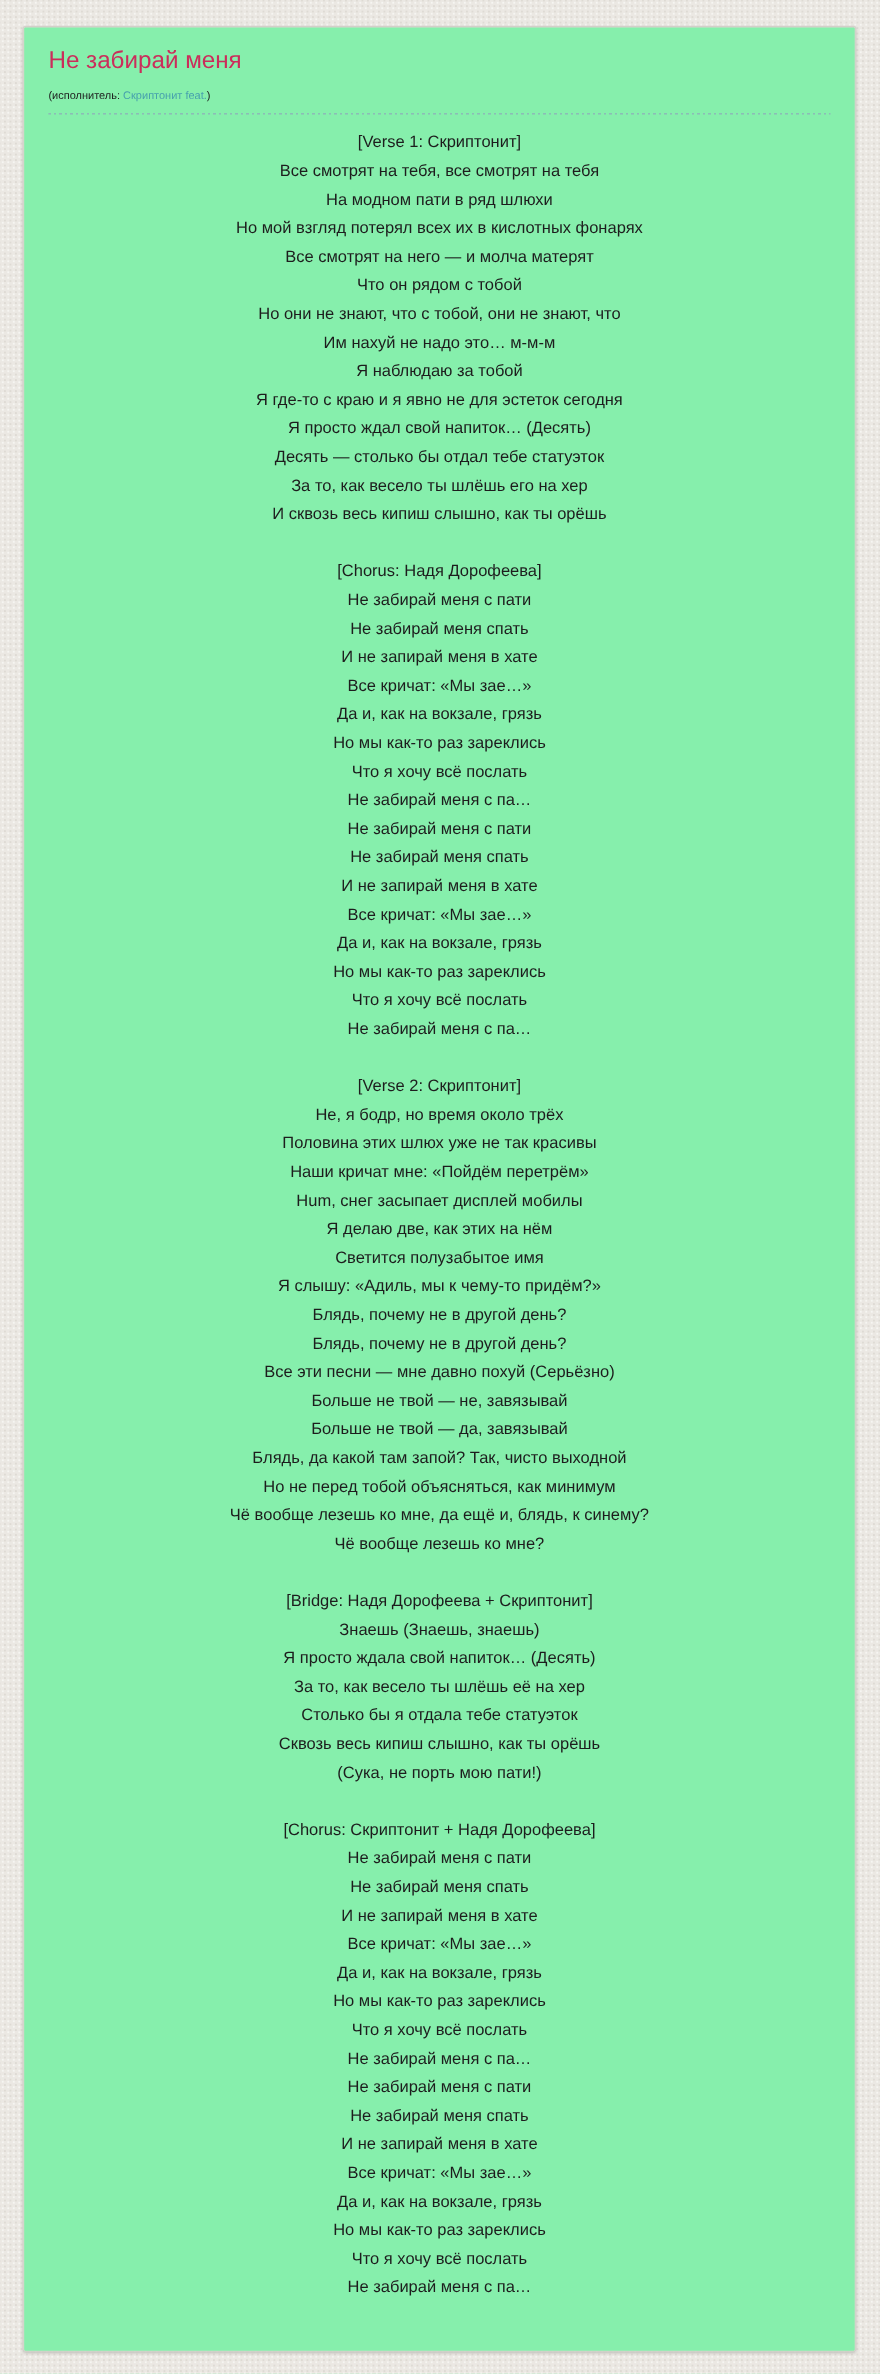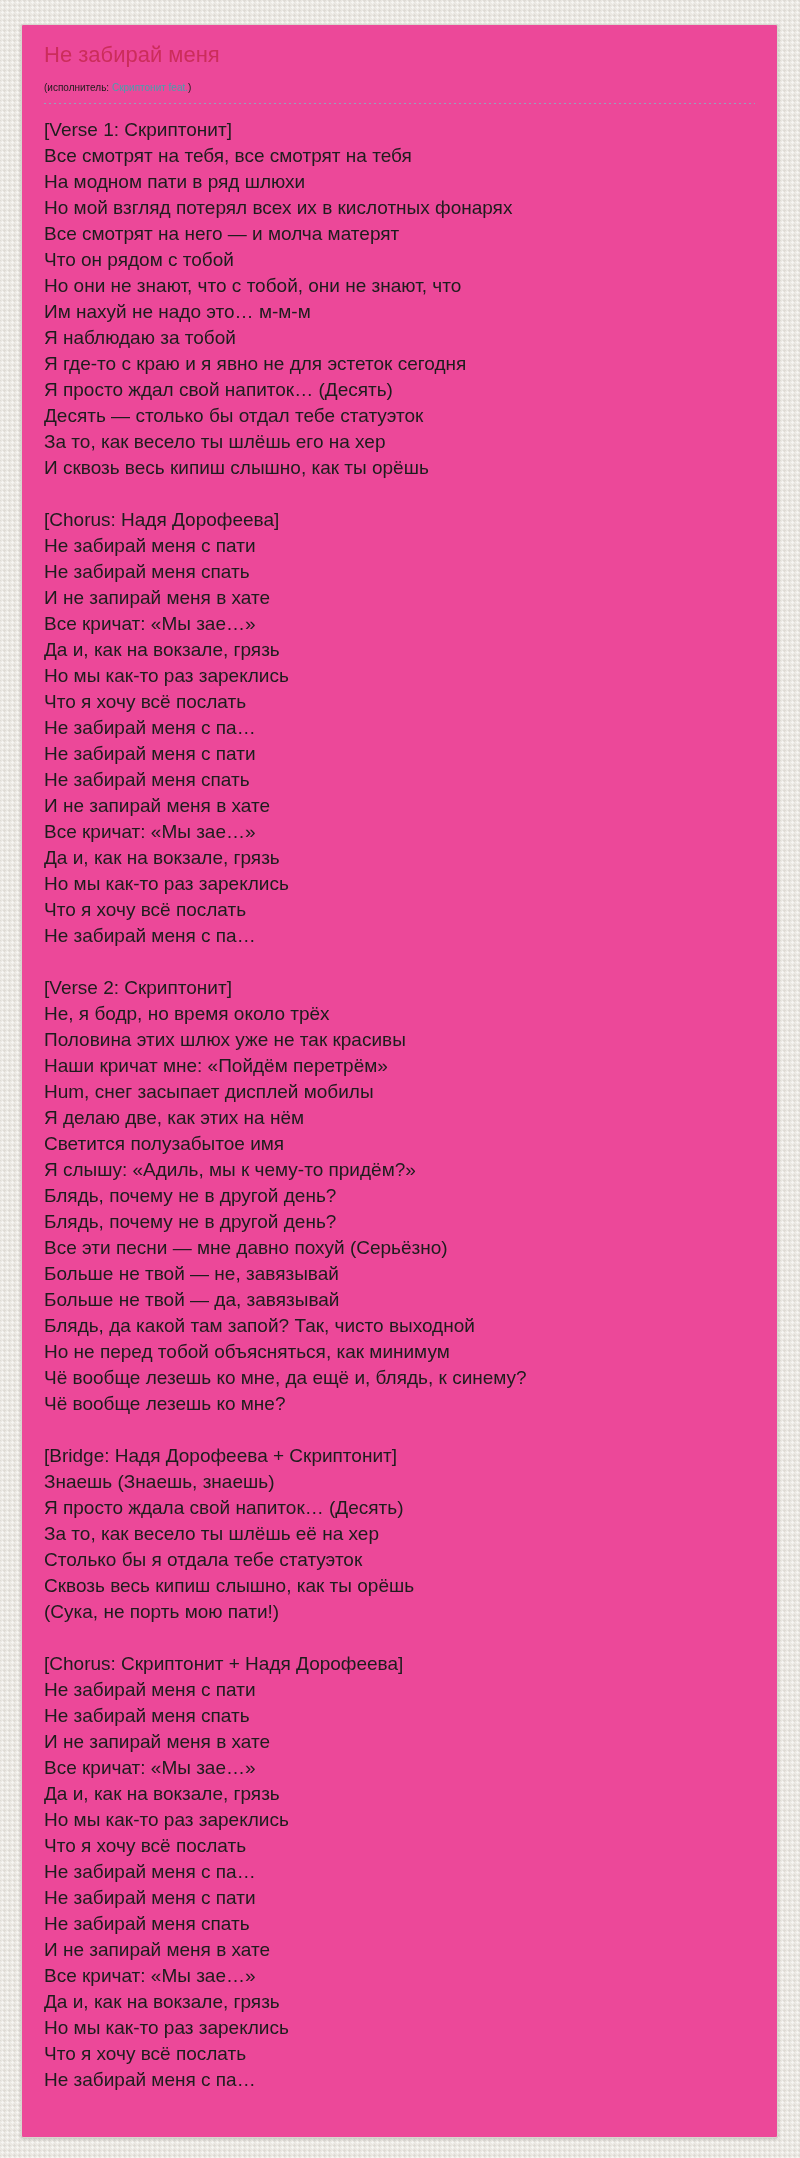--- a/index.html
+++ b/index.html
@@ -17,21 +17,21 @@
     background-size: 5px 5px, 5px 5px;
     background-position: 0 0, 2px 3px;
     font-family: "Liberation Sans", "DejaVu Sans", sans-serif;
   }
   .card {
     position: relative;
     box-sizing: border-box;
     margin: 24px 0 0 21px;
     width: 757px;
     min-height: 2114px;
-    background: #ec4899;
+    background: #86efac;
     border: 1px solid #d9d5ce;
     border-radius: 2px;
     box-shadow: 0 1px 3px rgba(0,0,0,0.18), 0 0 1px rgba(0,0,0,0.08);
     padding: 17px 22px 30px 22px;
   }
   .song-header {
     padding-bottom: 7px;
     background-image: repeating-linear-gradient(90deg, #8ea6ba 0 2px, transparent 2px 5px);
     background-repeat: no-repeat;
     background-size: 100% 1px;
@@ -50,23 +50,24 @@
     line-height: 18px;
     color: #1c1c1c;
   }
   .artist-link {
     color: #47a0ad;
     text-decoration: none;
     cursor: pointer;
   }
   .lyrics {
     margin-top: 13px;
-    font-size: 19px;
+    font-size: 15px;
     line-height: 26px;
     color: #1d1d1d;
+    text-align: center;
   }
   .section { margin: 0 0 26px 0; }
   .section:last-child { margin-bottom: 0; }
   .line { white-space: pre-wrap; }
 </style>
 </head>
 <body>
 
 <div class="card">
   <div class="song-header">

